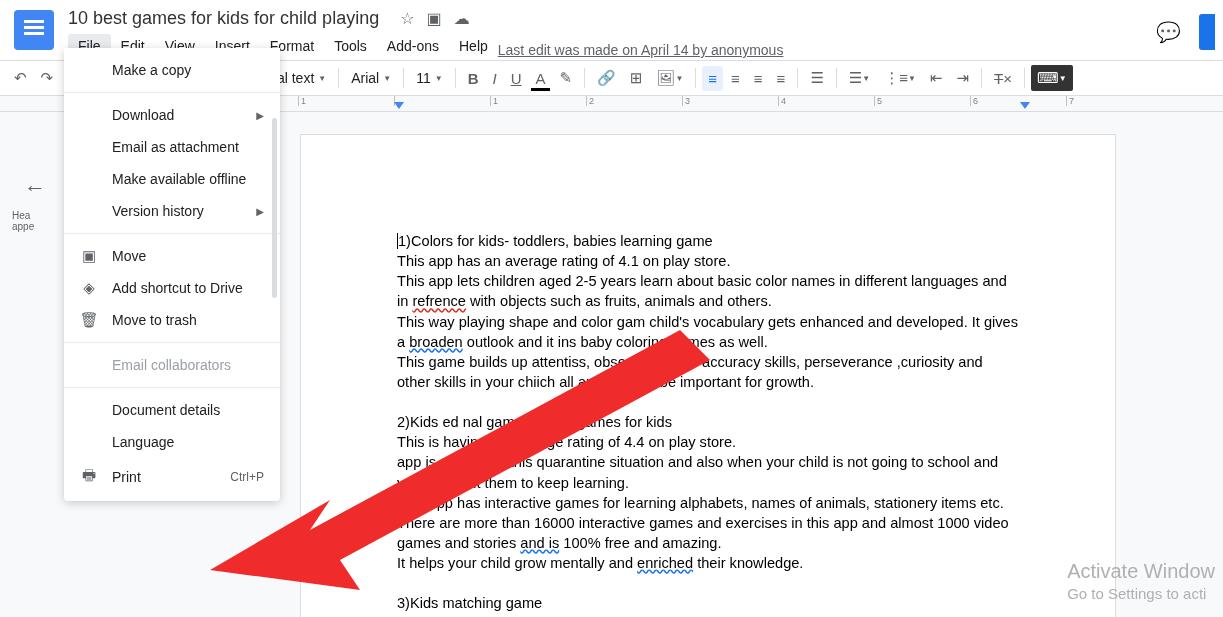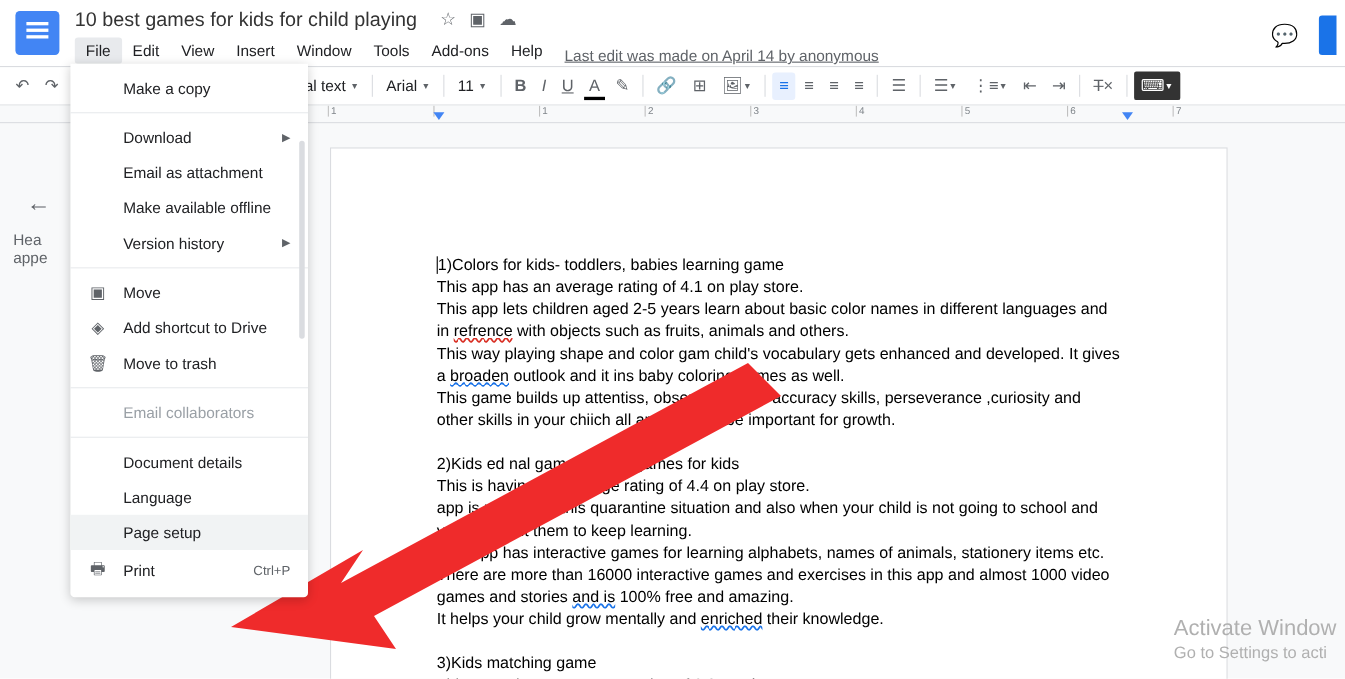--- a/index.html
+++ b/index.html
@@ -9,21 +9,21 @@
   .docs-icon { width: 40px; height: 40px; background: #4285f4; border-radius: 4px; margin: 4px 14px 0 14px; position: relative; }
   .docs-icon::before { content: ''; position: absolute; top: 10px; left: 10px; right: 10px; height: 3px; background: #fff; box-shadow: 0 6px 0 #fff, 0 12px 0 #fff; }
   .title-area { flex: 1; }
   .title-row { display: flex; align-items: center; gap: 21px; height: 24px; }
   .doc-title { font-size: 18px; color: #333; }
   .title-icons { display: flex; gap: 12px; color: #5f6368; }
   .title-icons span { cursor: pointer; font-size: 16px; }
   .menubar { display: flex; gap: 0; height: 28px; align-items: flex-end; font-size: 14px; color: #202124; }
   .menubar .mitem { padding: 4px 10px; cursor: pointer; border-radius: 3px; }
   .menubar .mitem.active { background: #e8eaed; }
-  .last-edit { color: #5f6368; text-decoration: underline; font-size: 14px; margin-left: 10px; cursor: pointer; }
+  .last-edit { color: #5f6368; text-decoration: underline; font-size: 14px; cursor: pointer; }
   .right-header { position: absolute; right: 8px; top: 14px; display: flex; gap: 18px; align-items: center; }
   .comment-icon { color: #5f6368; font-size: 20px; cursor: pointer; }
   .blue-box { width: 16px; height: 36px; background: #1a73e8; border-radius: 3px 0 0 3px; }
   
   .toolbar { height: 36px; border-top: 1px solid #dadce0; border-bottom: 1px solid #dadce0; display: flex; align-items: center; padding: 0 8px; gap: 2px; background: #fff; position: relative; }
   .tbtn { padding: 4px 6px; color: #5f6368; cursor: pointer; font-size: 15px; border-radius: 3px; display: flex; align-items: center; }
   .tsep { width: 1px; height: 20px; background: #dadce0; margin: 0 4px; }
   .tselect { display: flex; align-items: center; gap: 4px; padding: 2px 6px; font-size: 14px; color: #202124; cursor: pointer; }
   .tdrop { font-size: 8px; color: #5f6368; }
   .bold { font-weight: bold; }
@@ -35,30 +35,30 @@
   
   .ruler { height: 16px; background: #f8f9fa; border-bottom: 1px solid #dadce0; position: relative; font-size: 9px; color: #80868b; overflow: hidden; }
   .ruler-inner { position: absolute; left: 298px; right: 0; top: 0; display: flex; }
   .ruler-seg { width: 96px; border-left: 1px solid #c0c0c0; text-align: left; padding-left: 2px; position: relative; }
   .indent-marker { position: absolute; left: 394px; top: 6px; width: 0; height: 0; border-left: 5px solid transparent; border-right: 5px solid transparent; border-top: 7px solid #4285f4; }
   .right-marker { position: absolute; left: 1020px; top: 6px; width: 0; height: 0; border-left: 5px solid transparent; border-right: 5px solid transparent; border-top: 7px solid #4285f4; }
   
   .workspace { display: flex; height: calc(617px - 60px - 36px - 16px); background: #f8f9fa; }
   .outline-panel { width: 64px; padding: 10px 8px; color: #5f6368; font-size: 13px; }
   .back-arrow { font-size: 22px; cursor: pointer; display: block; margin: 50px 0 12px 16px; color:#5f6368; }
-  .outline-text { font-size: 14px; color: #5f6368; padding-left: 4px; }
+  .outline-text { font-size: 10px; color: #5f6368; padding-left: 4px; }
   
   .page-area { flex: 1; position: relative; }
   .page { position: absolute; left: 236px; top: 22px; width: 816px; min-height: 1056px; background: #fff; border: 1px solid #dadce0; padding: 96px 96px 0 96px; font-size: 14.6px; color: #000; line-height: 1.38; }
   .page p { margin: 0; }
   .cursor { border-left: 1px solid #000; }
   .sp-err { text-decoration: underline wavy #d93025; text-decoration-skip-ink: none; }
   .gr-err { text-decoration: underline wavy #1a73e8; text-decoration-skip-ink: none; }
 
-  .dropdown-menu { position: absolute; left: 64px; top: 58px; width: 216px; background: #fff; box-shadow: 0 2px 10px rgba(0,0,0,.2); border-radius: 0 0 4px 4px; padding: 6px 0; z-index: 100; font-size: 14px; color: #202124; }
+  .dropdown-menu { position: absolute; left: 64px; top: 48px; width: 216px; background: #fff; box-shadow: 0 2px 10px rgba(0,0,0,.2); border-radius: 0 0 4px 4px; padding: 6px 0; z-index: 100; font-size: 14px; color: #202124; }
   .m-item { display: flex; align-items: center; padding: 6px 16px 6px 16px; cursor: pointer; gap: 14px; min-height: 32px; }
   .m-item:hover, .m-item.hover { background: #f1f3f4; }
   .m-item.disabled { color: #9aa0a6; cursor: default; }
   .m-icon { width: 18px; display: flex; justify-content: center; color: #5f6368; font-size: 15px; }
   .m-label { flex: 1; }
   .m-arrow { font-size: 10px; color: #5f6368; }
   .m-short { color: #5f6368; font-size: 12px; }
   .m-sep { height: 1px; background: #e8eaed; margin: 6px 0; }
   .scroll-thumb { position:absolute; right:3px; top:70px; width:5px; height:180px; background:#dadce0; border-radius:3px; }
 
@@ -79,21 +79,21 @@
         <span>☆</span>
         <span>▣</span>
         <span>☁</span>
       </div>
     </div>
     <div class="menubar">
       <span class="mitem active">File</span>
       <span class="mitem">Edit</span>
       <span class="mitem">View</span>
       <span class="mitem">Insert</span>
-      <span class="mitem">Window</span>
+      <span class="mitem">Format</span>
       <span class="mitem">Tools</span>
       <span class="mitem">Add-ons</span>
       <span class="mitem">Help</span>
       <span class="last-edit">Last edit was made on April 14 by anonymous</span>
     </div>
   </div>
   <div class="right-header">
     <span class="comment-icon">💬</span>
     <div class="blue-box"></div>
   </div>
@@ -233,24 +233,20 @@
     </div>
   <div class="m-sep"></div>
   <div class="m-item">
       <span class="m-icon"></span>
       <span class="m-label">Document details</span>
     </div>
   <div class="m-item">
       <span class="m-icon"></span>
       <span class="m-label">Language</span>
     </div>
-  <div class="m-item hover">
-      <span class="m-icon"></span>
-      <span class="m-label">Page setup</span>
-    </div>
   <div class="m-item">
       <span class="m-icon">🖶</span>
       <span class="m-label">Print</span>
       <span class="m-short">Ctrl+P</span>
     </div>
 </div>
 
 <svg class="arrow-annot" width="520" height="300">
   <polygon points="0,270 120,200 100,230 470,30 500,60 130,260 150,290" fill="#ef2b2b"></polygon>
 </svg>

